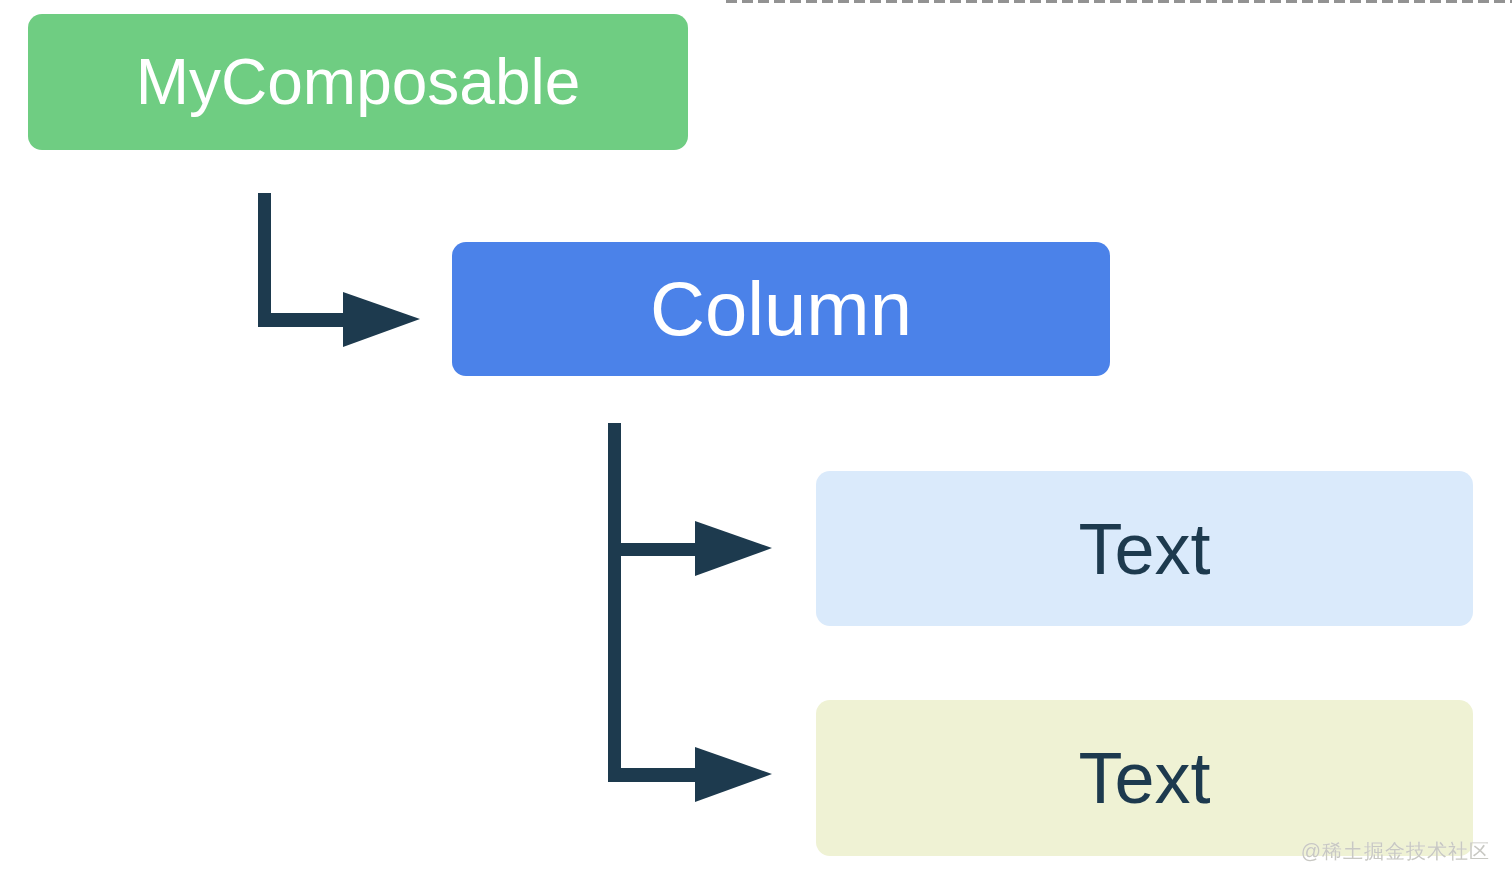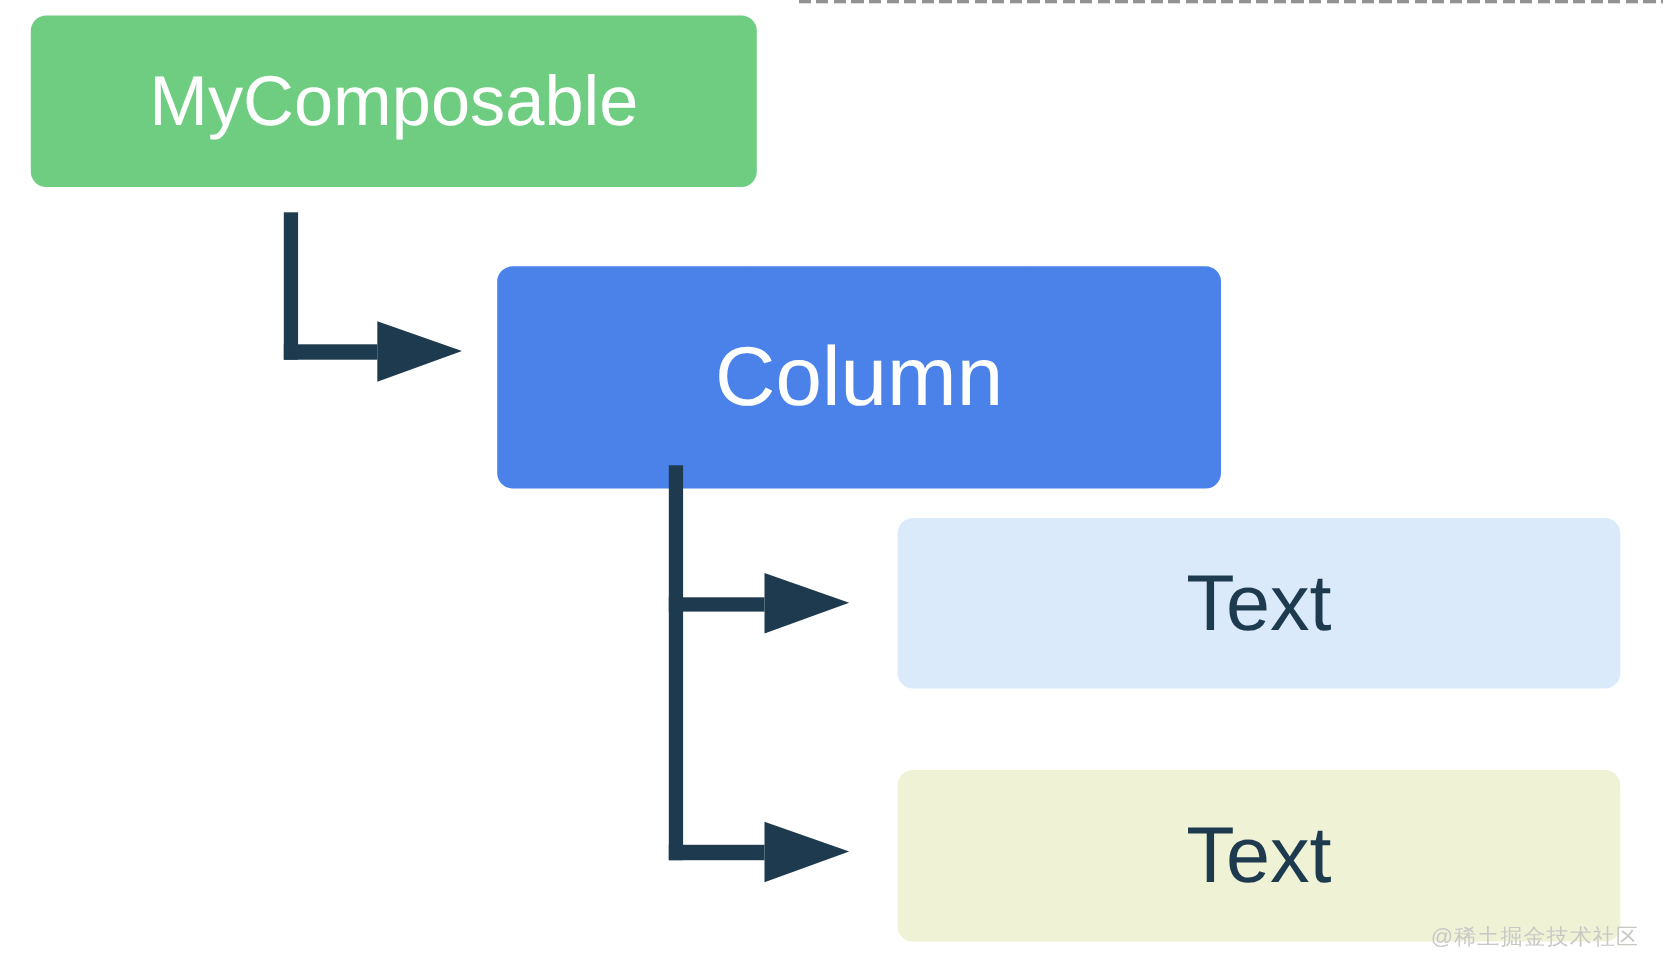--- a/index.html
+++ b/index.html
@@ -26,25 +26,25 @@
     opacity:.75;
   }
   .node{
     position:absolute;
     display:flex;align-items:center;justify-content:center;
     border-radius:14px;
     font-weight:400;
     line-height:1;
   }
   .node-root{
-    left:28px;top:14px;width:660px;height:156px;
+    left:28px;top:14px;width:660px;height:136px;
     background:var(--green);color:var(--white);font-size:64px;
   }
   .node-column{
-    left:452px;top:242px;width:658px;height:202px;
+    left:452px;top:242px;width:658px;height:134px;
     background:var(--blue);color:var(--white);font-size:76px;
   }
   .node-text1{
     left:816px;top:471px;width:657px;height:155px;
     background:var(--lightblue);color:var(--arrow);font-size:72px;
   }
   .node-text2{
     left:816px;top:700px;width:657px;height:156px;
     background:var(--lightyellow);color:var(--arrow);font-size:72px;
   }

